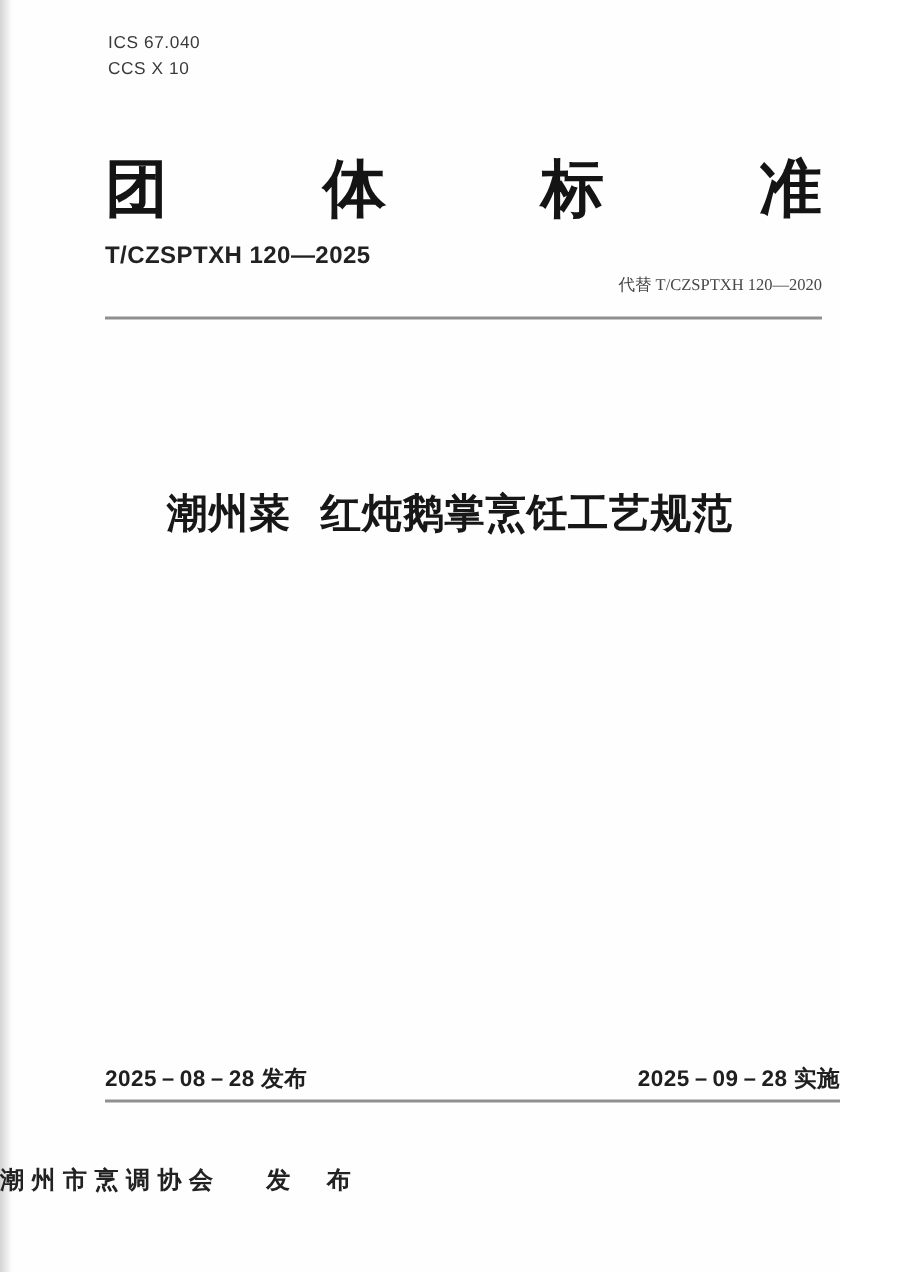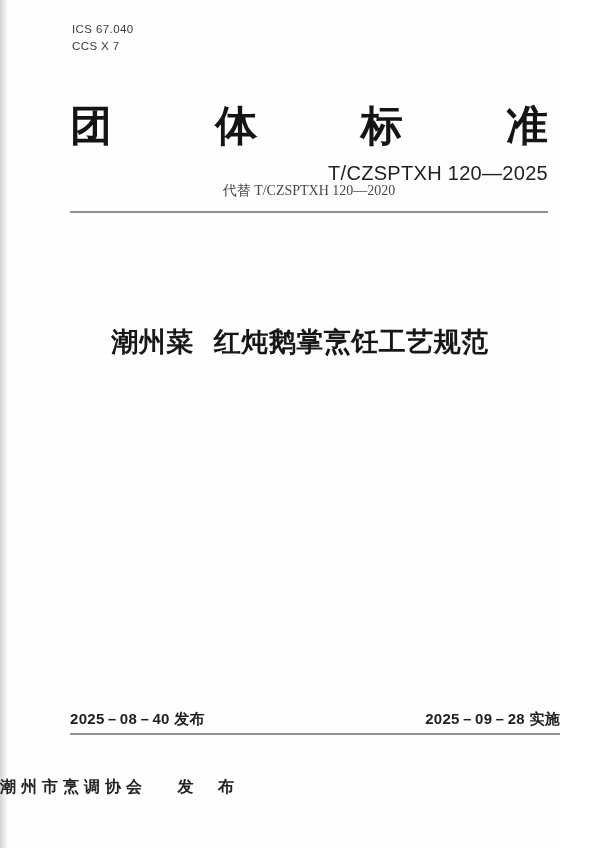--- a/index.html
+++ b/index.html
@@ -49,33 +49,32 @@
     font-size: 42px;
     font-weight: 700;
     color: #141414;
     line-height: 1.1;
   }
   .std-num {
     position: absolute;
     left: 70px;
     top: 162px;
     width: 478px;
-    text-align: right;
-    font-size: 20px;
-    font-weight: 400;
+    font-size: 16px;
+    font-weight: 700;
     color: #222222;
     letter-spacing: 0.3px;
   }
   .replaces {
     position: absolute;
     left: 70px;
     top: 182px;
     width: 478px;
-    text-align: center;
-    font-size: 14px;
+    text-align: right;
+    font-size: 11px;
     font-family: "Liberation Serif", serif;
     color: #474747;
   }
   .rule-top {
     position: absolute;
     left: 70px;
     top: 211px;
     width: 478px;
     height: 2px;
     background: #8f8f8f;
@@ -133,40 +132,40 @@
 </style>
 </head>
 <body>
 
 <div class="page">
 
   <div class="edge-shadow"></div>
 
   <div class="ics-block">
     <div>ICS 67.040</div>
-    <div>CCS X 7</div>
+    <div>CCS X 10</div>
   </div>
 
   <div class="doc-type">
     <span>团</span>
     <span>体</span>
     <span>标</span>
     <span>准</span>
   </div>
 
   <div class="std-num">T/CZSPTXH 120—2025</div>
 
   <div class="replaces">代替 T/CZSPTXH 120—2020</div>
 
   <div class="rule-top"></div>
 
   <div class="main-title">潮州菜 红炖鹅掌烹饪工艺规范</div>
 
   <div class="dates-row">
-    <span>2025－08－40 发布</span>
+    <span>2025－08－28 发布</span>
     <span>2025－09－28 实施</span>
   </div>
 
   <div class="rule-bottom"></div>
 
   <div class="publisher-row">
     <span class="publisher-name">潮州市烹调协会</span>
     <span class="publish-action">发 布</span>
   </div>
 

